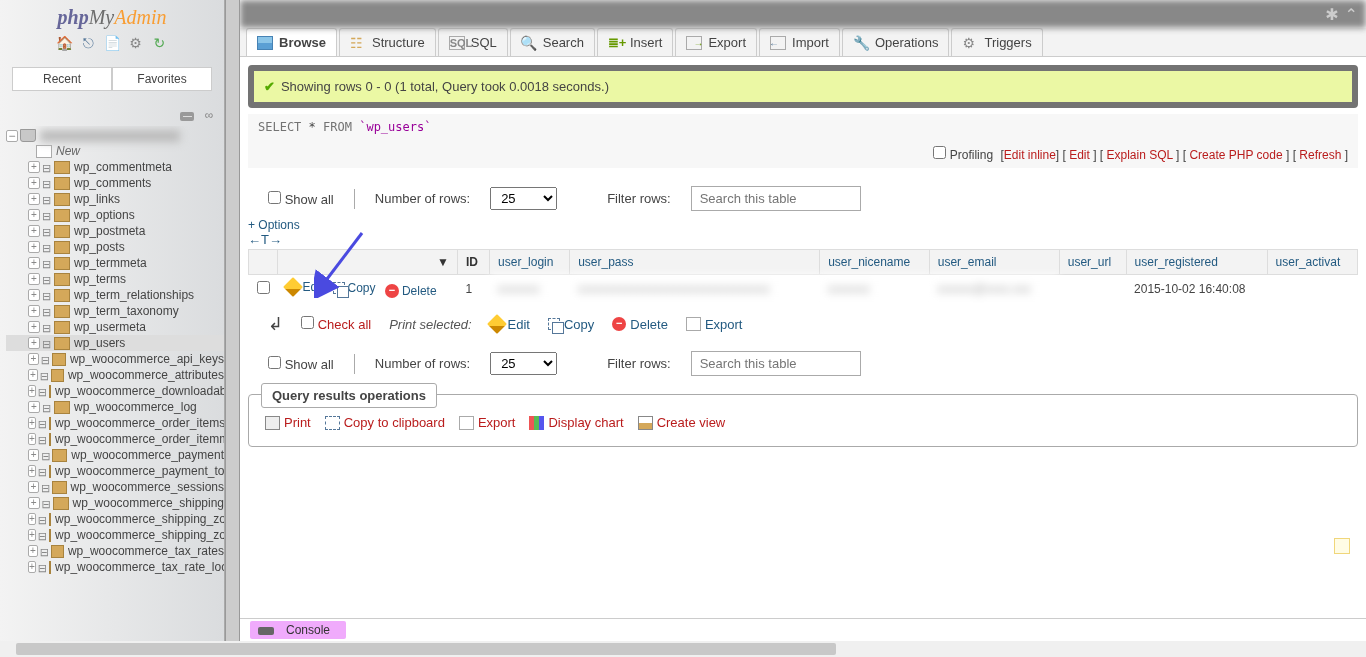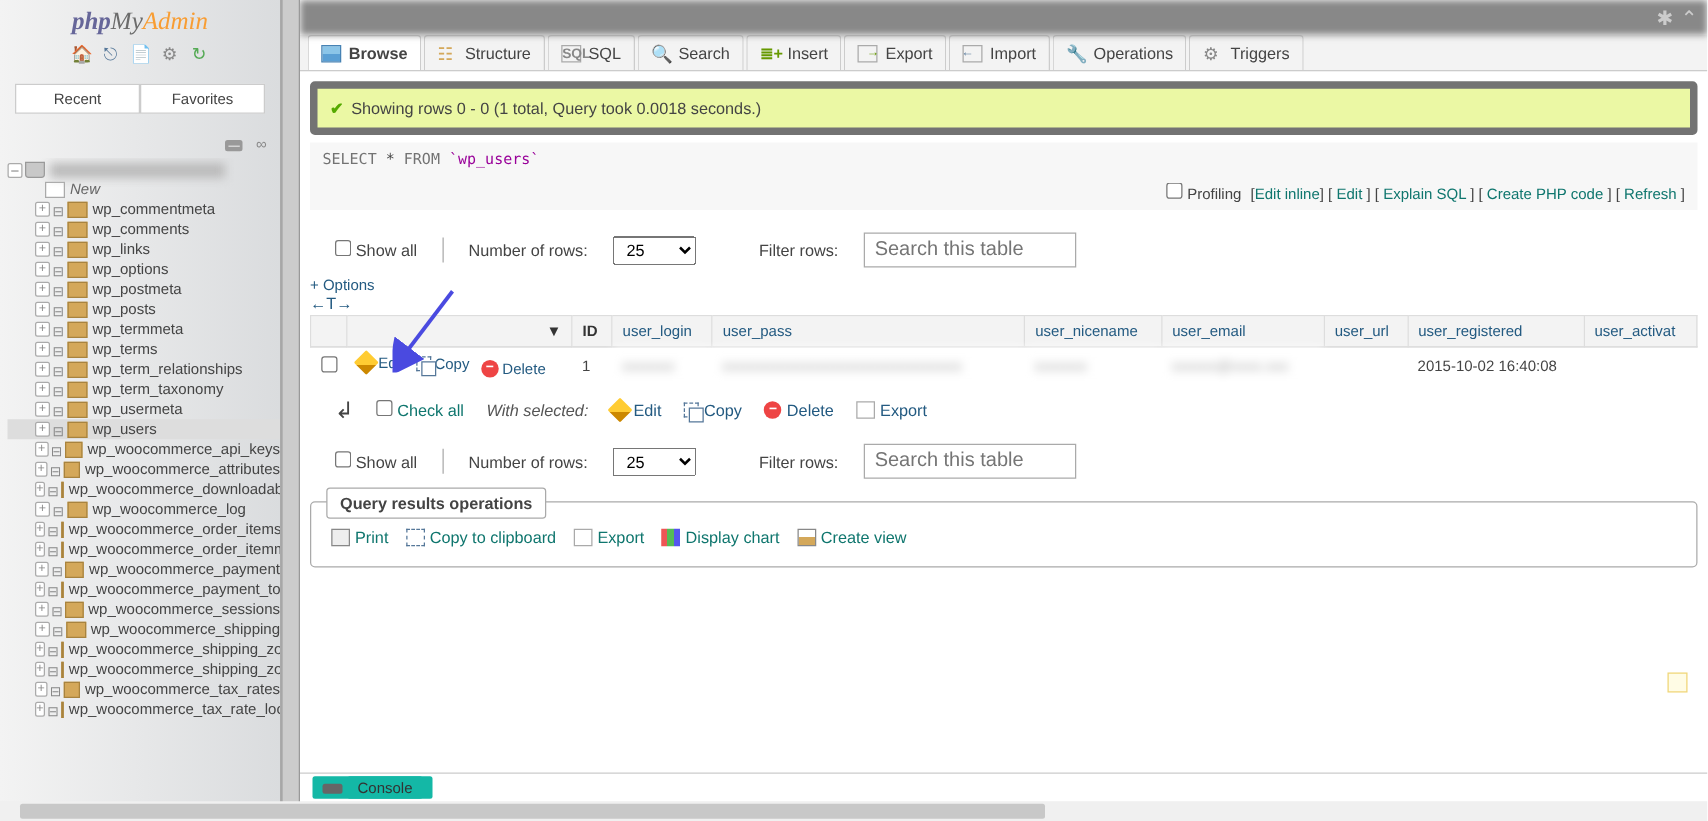--- a/index.html
+++ b/index.html
@@ -1,17 +1,17 @@
 <!DOCTYPE html>
 <html><head>
 <meta charset="utf-8">
 <style>
 * { box-sizing: border-box; margin: 0; padding: 0; }
 body { font-family: sans-serif; font-size: 13px; color: #444; background: #fff; width: 1366px; height: 657px; overflow: hidden; position: relative; }
-a { color: #0f766e; text-decoration: none; cursor: pointer; }
+a { color: #b91c1c; text-decoration: none; cursor: pointer; }
 
 
 .sidebar { position: absolute; left: 0; top: 0; width: 225px; height: 657px; background: linear-gradient(to right, #f3f3f3, #dadcde); border-right: 1px solid #aaa; }
 .logo { text-align: center; padding: 6px 0 2px; }
 .logo-text { font-family: Georgia, serif; font-size: 20px; font-style: italic; }
 .logo-php { color: #666699; font-weight: bold; }
 .logo-my { color: #6c6c6c; }
 .logo-admin { color: #f89d33; }
 .sidebar-icons { text-align: center; padding: 4px 0; }
 .sidebar-icons span { display: inline-block; width: 16px; height: 16px; margin: 0 2px; font-size: 14px; cursor: pointer; }
@@ -57,21 +57,21 @@
 .success-box .check { color: #5a0; font-weight: bold; margin-right: 6px; }
 .sql-box { background: #f7f7f7; padding: 6px 10px; font-family: monospace; font-size: 12px; }
 .sql-box .kw { color: #737373; }
 .sql-box .tbl { color: #909; }
 .profiling-bar { text-align: right; padding: 6px 10px; background: #f7f7f7; font-size: 12px; margin-bottom: 12px; }
 .profiling-bar label { margin-right: 4px; }
 
 .filter-bar { display: flex; align-items: center; gap: 20px; padding: 6px 20px; font-size: 13px; }
 .filter-bar .sep { border-left: 1px solid #aaa; height: 20px; }
 .filter-bar select { padding: 2px 24px 2px 6px; font-size: 13px; }
-.filter-bar input[type=text] { padding: 4px 8px; width: 170px; font-size: 16px; border: 1px solid #aaa; }
+.filter-bar input[type=text] { padding: 4px 8px; width: 170px; font-size: 13px; border: 1px solid #aaa; }
 
 .options-link { color: #235a81; font-size: 12px; margin-left: 0; }
 .sort-arrows { font-size: 13px; color: #235a81; padding: 2px 0; }
 
 .data-table { width: 100%; border-collapse: collapse; margin-top: 2px; }
 .data-table th { background: #f3f3f3; border: 1px solid #ddd; padding: 5px 8px; text-align: left; font-weight: normal; color: #235a81; font-size: 12px; white-space: nowrap; cursor: pointer; }
 .data-table th.sorted { color: #333; font-weight: bold; margin-top: 32px; }
 .data-table th .sort-ind { color: #333; float: right; }
 .data-table td { padding: 5px 8px; background: #fff; font-size: 12px; white-space: nowrap; }
 .data-table .blur { filter: blur(4px); color: #aaa; }
@@ -93,21 +93,21 @@
 .small-ico { width: 15px; height: 14px; display: inline-block; }
 .ico-print { border: 1px solid #888; background: #eee; }
 .ico-clip { border: 1px dashed #579; }
 .ico-exp2 { border: 1px solid #aaa; }
 .ico-chart { background: linear-gradient(to right, #e55 33%, #5b5 33%, #5b5 66%, #55e 66%); }
 .ico-view { border: 1px solid #888; background: linear-gradient(to bottom, #fff 50%, #d4a85a 50%); }
 
 .bookmark-box { border: 1px solid #f0d67a; background: #fffce5; width: 16px; height: 16px; position: absolute; right: 16px; top: 538px; }
 
 .console-bar { position: absolute; bottom: 16px; left: 240px; right: 0; background: #fff; border-top: 1px solid #ccc; padding: 4px 10px; font-size: 12px; }
-.console-bar span { background: #14b8a6; padding: 2px 8px; border-radius: 2px; cursor: pointer; color: #333; }
+.console-bar span { background: #f0abfc; padding: 2px 8px; border-radius: 2px; cursor: pointer; color: #333; }
 .console-bar .cicon { display: inline-block; width: 10px; height: 8px; background: #666; margin-right: 4px; vertical-align: middle; }
 
 .scroll-h { position: absolute; bottom: 0; left: 0; right: 0; height: 16px; background: #f0f0f0; }
 .scroll-h-thumb { position: absolute; left: 16px; width: 60%; height: 12px; top: 2px; background: #c8c8c8; border-radius: 2px; }
 
 .arrow-annotation { position: absolute; left: 314px; top: 228px; pointer-events: none; }
 
 .sidebar-resize { position: absolute; left: 225px; top: 0; width: 15px; height: 100%; background: #ccc; border-left: 1px solid #999; border-right: 1px solid #999; cursor: col-resize; }
 
 </style>
@@ -419,21 +419,21 @@
         <td></td>
         <td>2015-10-02 16:40:08</td>
         <td></td>
       </tr>
         </tbody>
     </table>
 
     <div class="bulk-bar">
       <span class="bulk-arrow">↳</span>
       <label><input type="checkbox" style=""> <a>Check all</a></label>
-      <span class="italic">With selected:</span>
+      <span class="italic">Print selected:</span>
       <span class="bulk-action">
           <span class="ico-edit"></span>
           <span>Edit</span>
         </span>
       <span class="bulk-action">
           <span class="ico-copy"></span>
           <span>Copy</span>
         </span>
       <span class="bulk-action">
           <span class="ico-delete">−</span>

